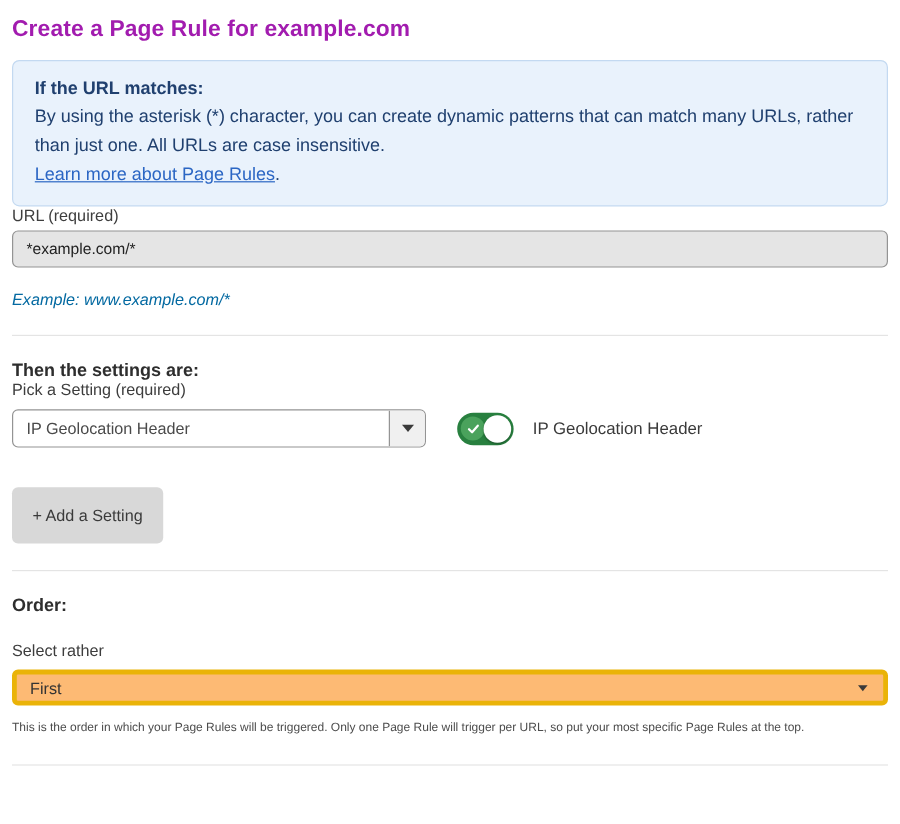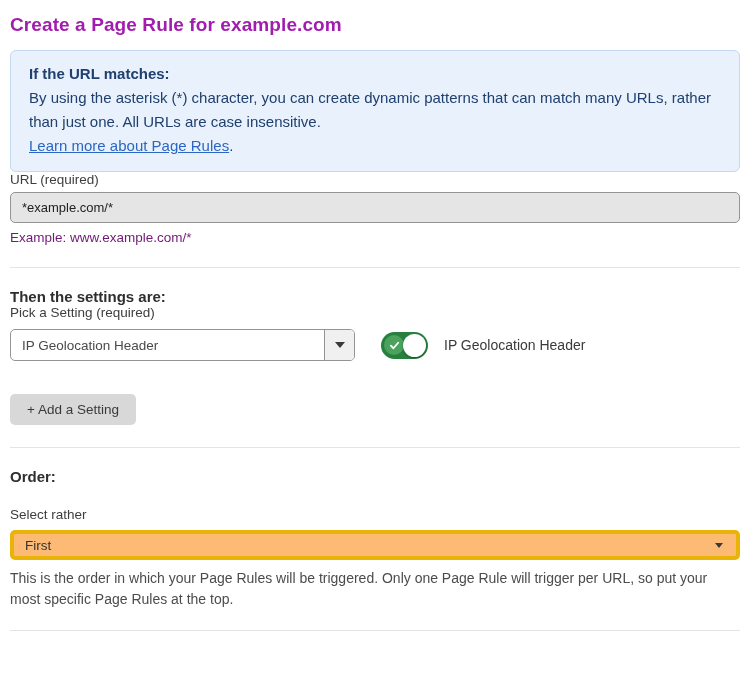--- a/index.html
+++ b/index.html
@@ -52,22 +52,23 @@
     border-radius: 5px;
     padding: 0 11px;
     font-size: 13px;
     color: #222;
     font-family: "Liberation Sans", sans-serif;
     outline: none;
     background: #e5e5e5;
   }
   .helper {
     font-size: 13.5px;
-    color: #701a75;
-    margin-top: 7px;
+    color: #0369a1;
+    margin-top: 19px;
+    font-style: italic;
   }
   .divider {
     border: none;
     border-top: 1px solid #e4e4e4;
     margin: 22px 0 0 0;
   }
   .section-heading {
     font-size: 15px;
     font-weight: 700;
     color: #2e2e2e;
@@ -136,21 +137,21 @@
     border-radius: 50%;
     box-shadow: 0 1px 2px rgba(0,0,0,.35);
   }
   .toggle-label {
     margin-left: 16px;
     font-size: 14px;
     color: #3a3a3a;
   }
   .add-setting-btn {
     margin-top: 33px;
-    height: 31px;
+    height: 47px;
     padding: 0 17px;
     background: #d8d8d8;
     border: none;
     border-radius: 5px;
     font-size: 13.5px;
     color: #3a3a3a;
     font-family: "Liberation Sans", sans-serif;
     cursor: pointer;
   }
   
@@ -170,21 +171,21 @@
     cursor: pointer;
   }
   .order-select .caret-down {
     position: absolute;
     right: 13px;
     border-left-width: 4.5px;
     border-right-width: 4.5px;
     border-top-width: 5.5px;
   }
   .order-helper {
-    font-size: 14px;
+    font-size: 10px;
     color: #4c4c4c;
     line-height: 21px;
     margin-top: 8px;
   }
   
   .footer-divider { margin-top: 20px; }
 </style>
 </head>
 <body>
 

